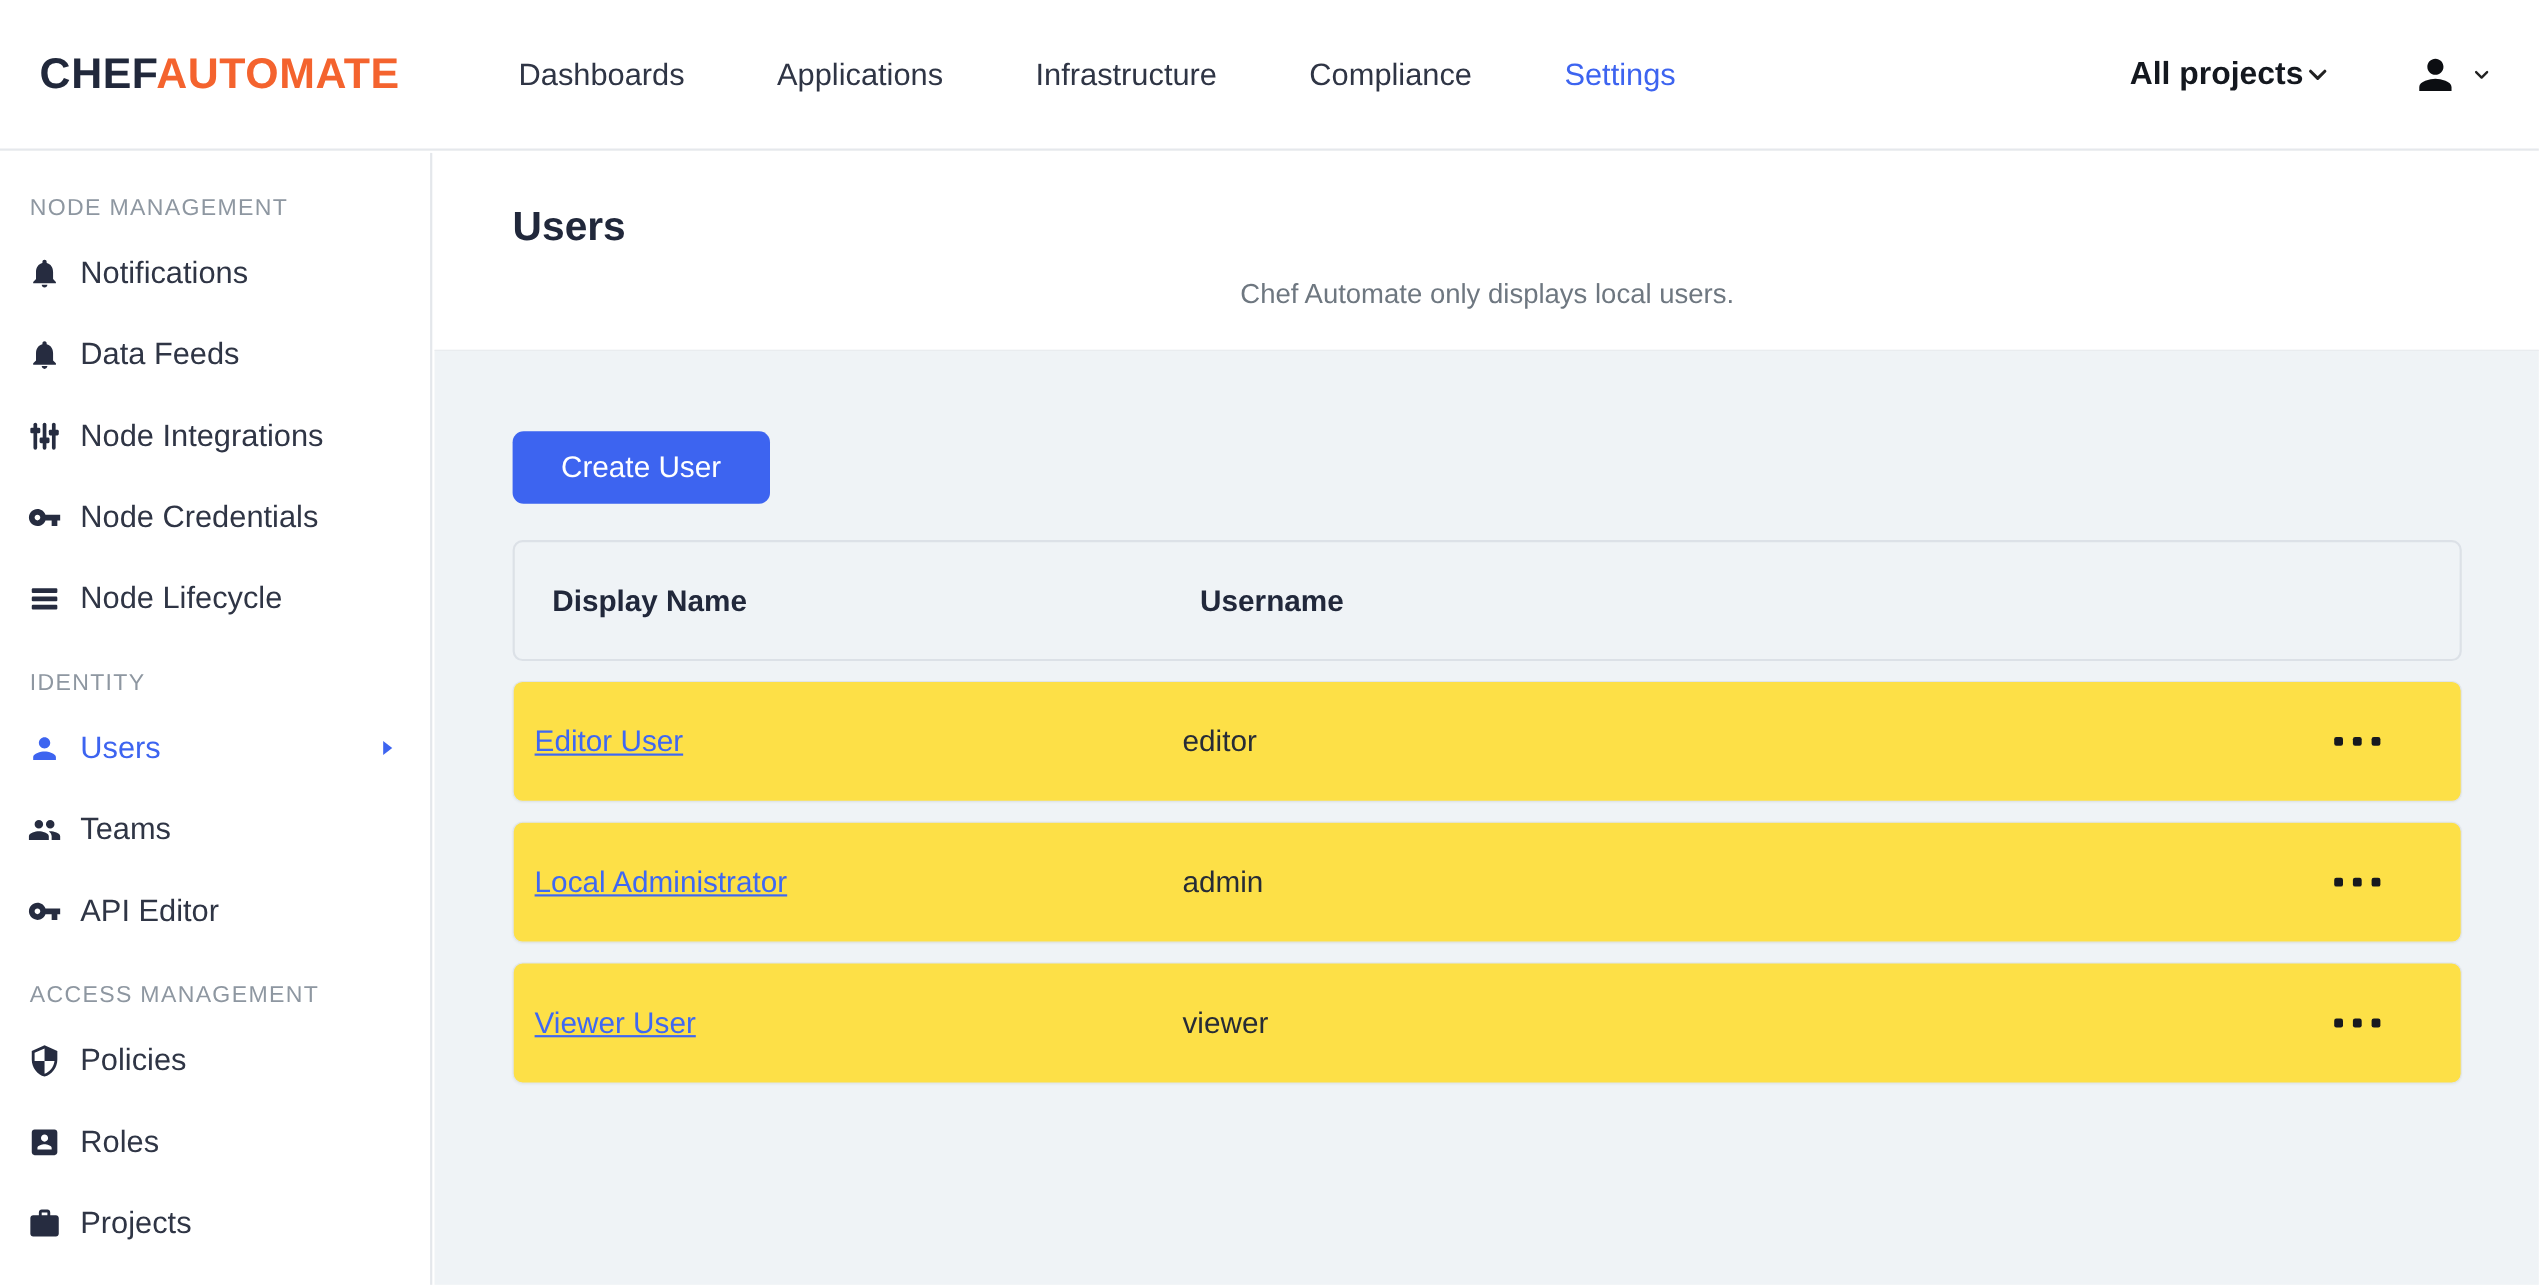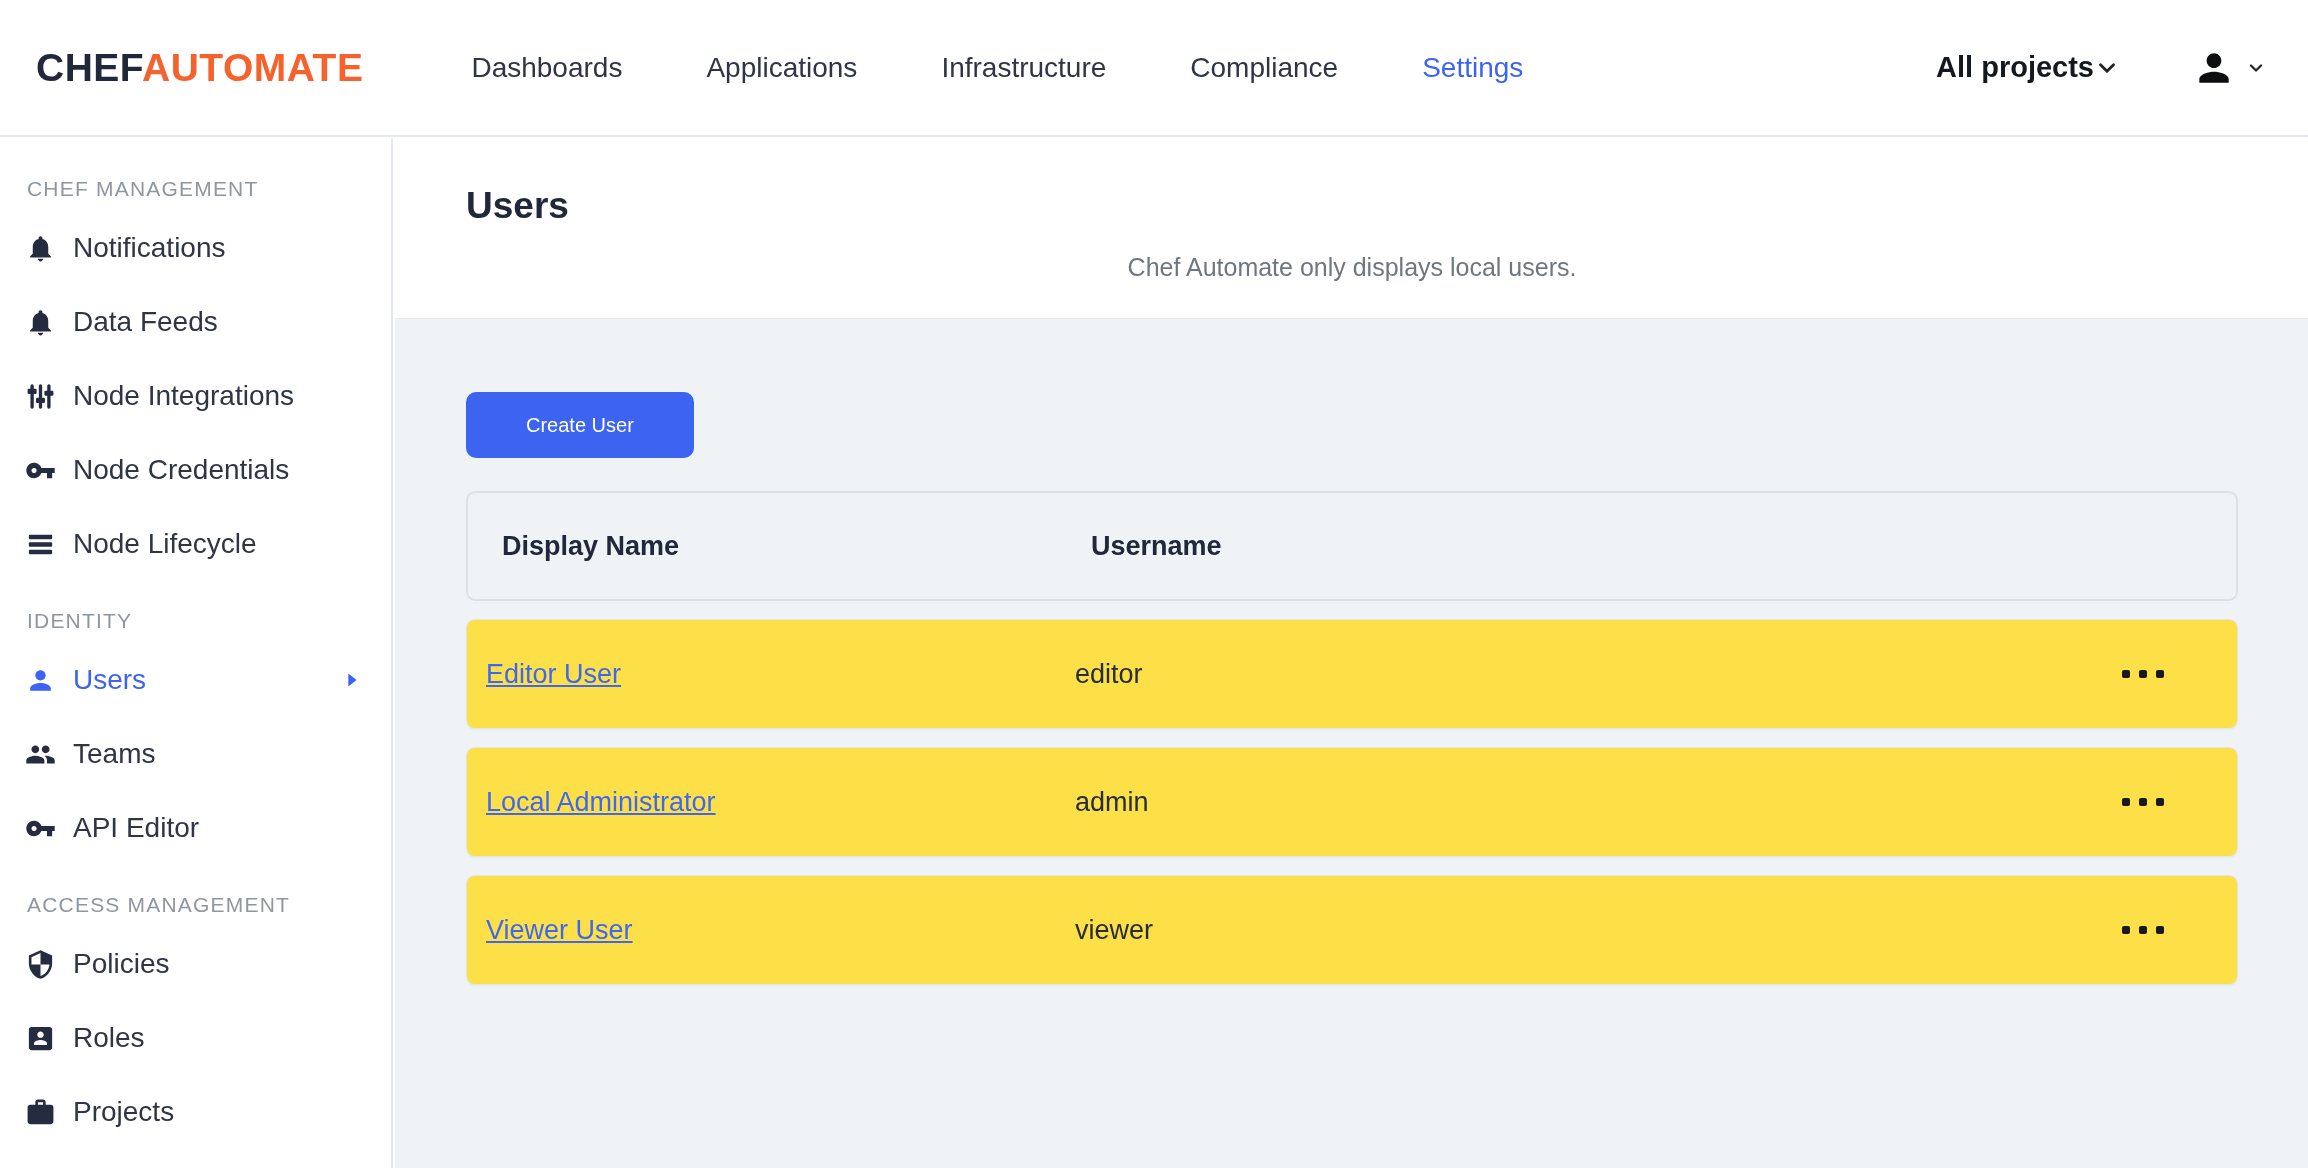--- a/index.html
+++ b/index.html
@@ -67,22 +67,22 @@
   
   main { position: absolute; top: 139px; left: 395px; right: 0; bottom: 0; }
   .page-head { background: #fff; height: 179px; padding: 46px 70px 0 71px; }
   .page-head h1 { font-size: 37px; font-weight: 700; color: var(--text-dark); }
   .page-head p { margin-top: 26px; font-size: 25px; color: var(--text-gray); text-align: center; }
   .content {
     background: var(--bg-gray); height: 850px; padding: 73px 70px 0 71px;
     border-top: 1px solid #e8ebef;
   }
   .create-btn {
-    display: inline-block; height: 66px; padding: 0 60px; border: none; border-radius: 10px;
-    background: var(--accent); color: #fff; font-family: inherit; font-size: 20px; cursor: pointer;
+    display: inline-block; height: 66px; padding: 0 44px; border: none; border-radius: 10px;
+    background: var(--accent); color: #fff; font-family: inherit; font-size: 27px; cursor: pointer;
   }
   .table { margin-top: 33px; }
   .t-head, .t-row {
     display: grid; grid-template-columns: 589px 1fr 120px; align-items: center;
     height: 110px; padding: 0 34px; border-radius: 9px;
   }
   .t-head { border: 2px solid #dce1e7; }
   .t-head .col { font-size: 27px; font-weight: 700; color: var(--text-dark); }
   .t-row {
     background: #fde047; border: 1.5px solid var(--border); margin-top: 18px;
@@ -123,21 +123,21 @@
         <path d="M12 12c2.21 0 4-1.79 4-4s-1.79-4-4-4-4 1.79-4 4 1.79 4 4 4zm0 2c-2.67 0-8 1.34-8 4v2h16v-2c0-2.66-5.33-4-8-4z"></path>
       </svg>
       <svg class="chev" style="width:20px;height:20px" viewBox="0 0 24 24">
           <polyline points="6 9 12 15 18 9"></polyline>
         </svg>
     </button>
   </div>
 </header>
 
 <aside>
-  <div class="side-section-label">CHEF MANAGEMENT</div>
+  <div class="side-section-label">NODE MANAGEMENT</div>
 
   <a class="side-item">
     <span class="side-icon">
       <svg viewBox="0 0 24 24">
           <path d="M12 22c1.1 0 2-.9 2-2h-4c0 1.1.9 2 2 2zm6-6v-5c0-3.07-1.63-5.64-4.5-6.32V4c0-.83-.67-1.5-1.5-1.5S10.5 3.17 10.5 4v.68C7.64 5.36 6 7.92 6 11v5l-2 2v1h16v-1l-2-2z"></path>
         </svg>
     </span>
     <span class="side-label">Notifications</span>
   </a>
 

